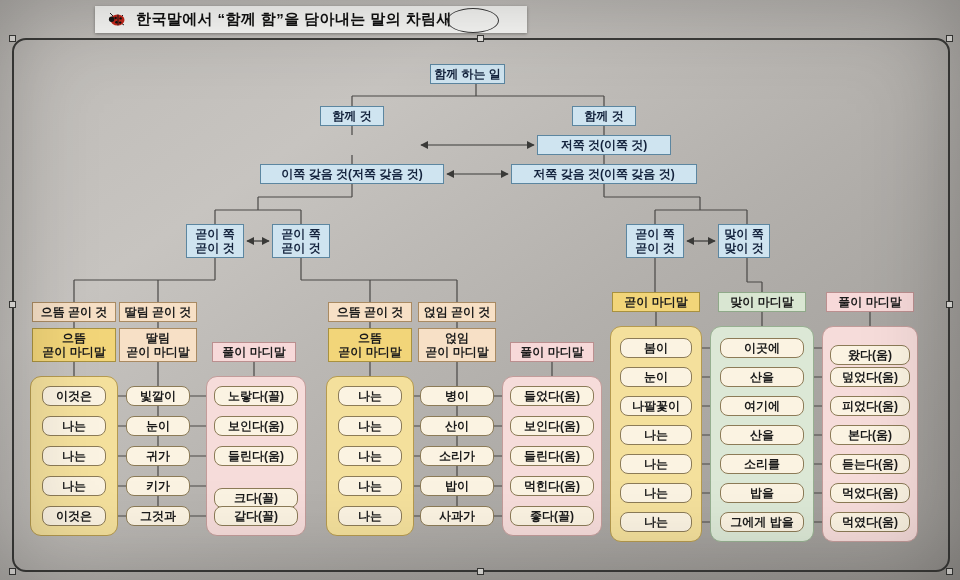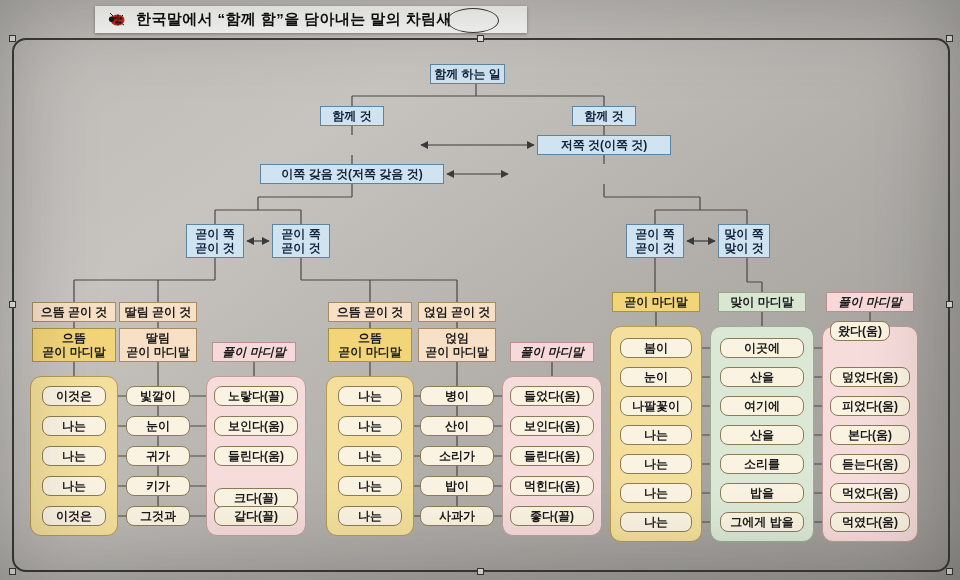--- a/index.html
+++ b/index.html
@@ -15,21 +15,21 @@
   .frame{position:absolute;left:12px;top:38px;width:934px;height:530px;border:2.5px solid #3c3c3a;border-radius:14px;z-index:0;}
   .handle{position:absolute;width:7px;height:7px;background:#e7e5e1;border:1px solid #3c3c3a;box-sizing:border-box;}
   .wires{position:absolute;left:0;top:0;z-index:1;}
   .bx{position:absolute;display:flex;align-items:center;justify-content:center;box-sizing:border-box;
     border:1px solid #55534f;font-size:12px;font-weight:700;text-align:center;line-height:1.2;z-index:3;
     white-space:nowrap;}
   .ml{white-space:pre-line;}
   .blue{background:#cfe4f0;border-color:#5c86a0;color:#14233d;}
   .tan{background:#f7e0c6;border-color:#a98a62;}
   .yellow{background:#f2d579;border-color:#a8913f;}
-  .pink{background:#f7d9d9;border-color:#bb8f8f;font-style:italic;}
+  .pink{background:#f7d9d9;border-color:#bb8f8f;}
   .green{background:#d9e6d2;border-color:#8fa989;}
   .cont{position:absolute;border-radius:11px;box-sizing:border-box;z-index:2;}
   .yellow-c{background:#f4e09c;border:1px solid #b59a4f;}
   .pink-c{background:#f6dcda;border:1px solid #c39c9a;}
   .green-c{background:#dce8d6;border:1px solid #97b091;}
   .item{position:absolute;height:20px;display:flex;align-items:center;justify-content:center;box-sizing:border-box;
     background:#fbf3e2;border:1px solid #8c7b57;border-radius:8px;font-size:12px;font-weight:700;z-index:3;white-space:nowrap;}
 </style>
 </head>
 <body>
@@ -99,20 +99,21 @@
     <line x1="447" y1="174" x2="508" y2="174" stroke="#3a3a38" stroke-width="1.2" marker-start="url(#ah)" marker-end="url(#ah)"></line>
     <line x1="247" y1="241" x2="269" y2="241" stroke="#3a3a38" stroke-width="1.2" marker-start="url(#ah)" marker-end="url(#ah)"></line>
     <line x1="687" y1="241" x2="715" y2="241" stroke="#3a3a38" stroke-width="1.2" marker-start="url(#ah)" marker-end="url(#ah)"></line>
   </svg>
 
   <div class="bx blue" style="left:430px;top:64px;width:75px;height:20px">함께 하는 일</div>
   <div class="bx blue" style="left:320px;top:106px;width:64px;height:20px">함께 것</div>
   <div class="bx blue" style="left:572px;top:106px;width:64px;height:20px">함께 것</div>
   <div class="bx blue" style="left:260px;top:164px;width:184px;height:20px">이쪽 갖음 것(저쪽 갖음 것)</div>
   <div class="bx blue" style="left:537px;top:135px;width:134px;height:20px">저쪽 것(이쪽 것)</div>
+  <div class="bx blue" style="left:511px;top:164px;width:186px;height:20px">저쪽 갖음 것(이쪽 갖음 것)</div>
   <div class="bx blue ml" style="left:186px;top:224px;width:58px;height:34px">곧이 쪽
 곧이 것</div>
   <div class="bx blue ml" style="left:272px;top:224px;width:58px;height:34px">곧이 쪽
 곧이 것</div>
   <div class="bx blue ml" style="left:626px;top:224px;width:58px;height:34px">곧이 쪽
 곧이 것</div>
   <div class="bx blue ml" style="left:718px;top:224px;width:52px;height:34px">맞이 쪽
 맞이 것</div>
 
   <div class="bx tan" style="left:32px;top:302px;width:84px;height:20px">으뜸 곧이 것</div>
@@ -188,21 +189,21 @@
   <div class="item" style="left:620px;top:512px;width:72px">나는</div>
 
   <div class="item" style="left:720px;top:338px;width:84px">이곳에</div>
   <div class="item" style="left:720px;top:367px;width:84px">산을</div>
   <div class="item" style="left:720px;top:396px;width:84px">여기에</div>
   <div class="item" style="left:720px;top:425px;width:84px">산을</div>
   <div class="item" style="left:720px;top:454px;width:84px">소리를</div>
   <div class="item" style="left:720px;top:483px;width:84px">밥을</div>
   <div class="item" style="left:720px;top:512px;width:84px">그에게 밥을</div>
 
-  <div class="item" style="left:830px;top:321px;width:60px">왔다(움)</div>
+  <div class="item" style="left:830px;top:345px;width:80px">왔다(움)</div>
   <div class="item" style="left:830px;top:367px;width:80px">덮었다(움)</div>
   <div class="item" style="left:830px;top:396px;width:80px">피었다(움)</div>
   <div class="item" style="left:830px;top:425px;width:80px">본다(움)</div>
   <div class="item" style="left:830px;top:454px;width:80px">듣는다(움)</div>
   <div class="item" style="left:830px;top:483px;width:80px">먹었다(움)</div>
   <div class="item" style="left:830px;top:512px;width:80px">먹였다(움)</div>
 
 </div>
 
 </body></html>

